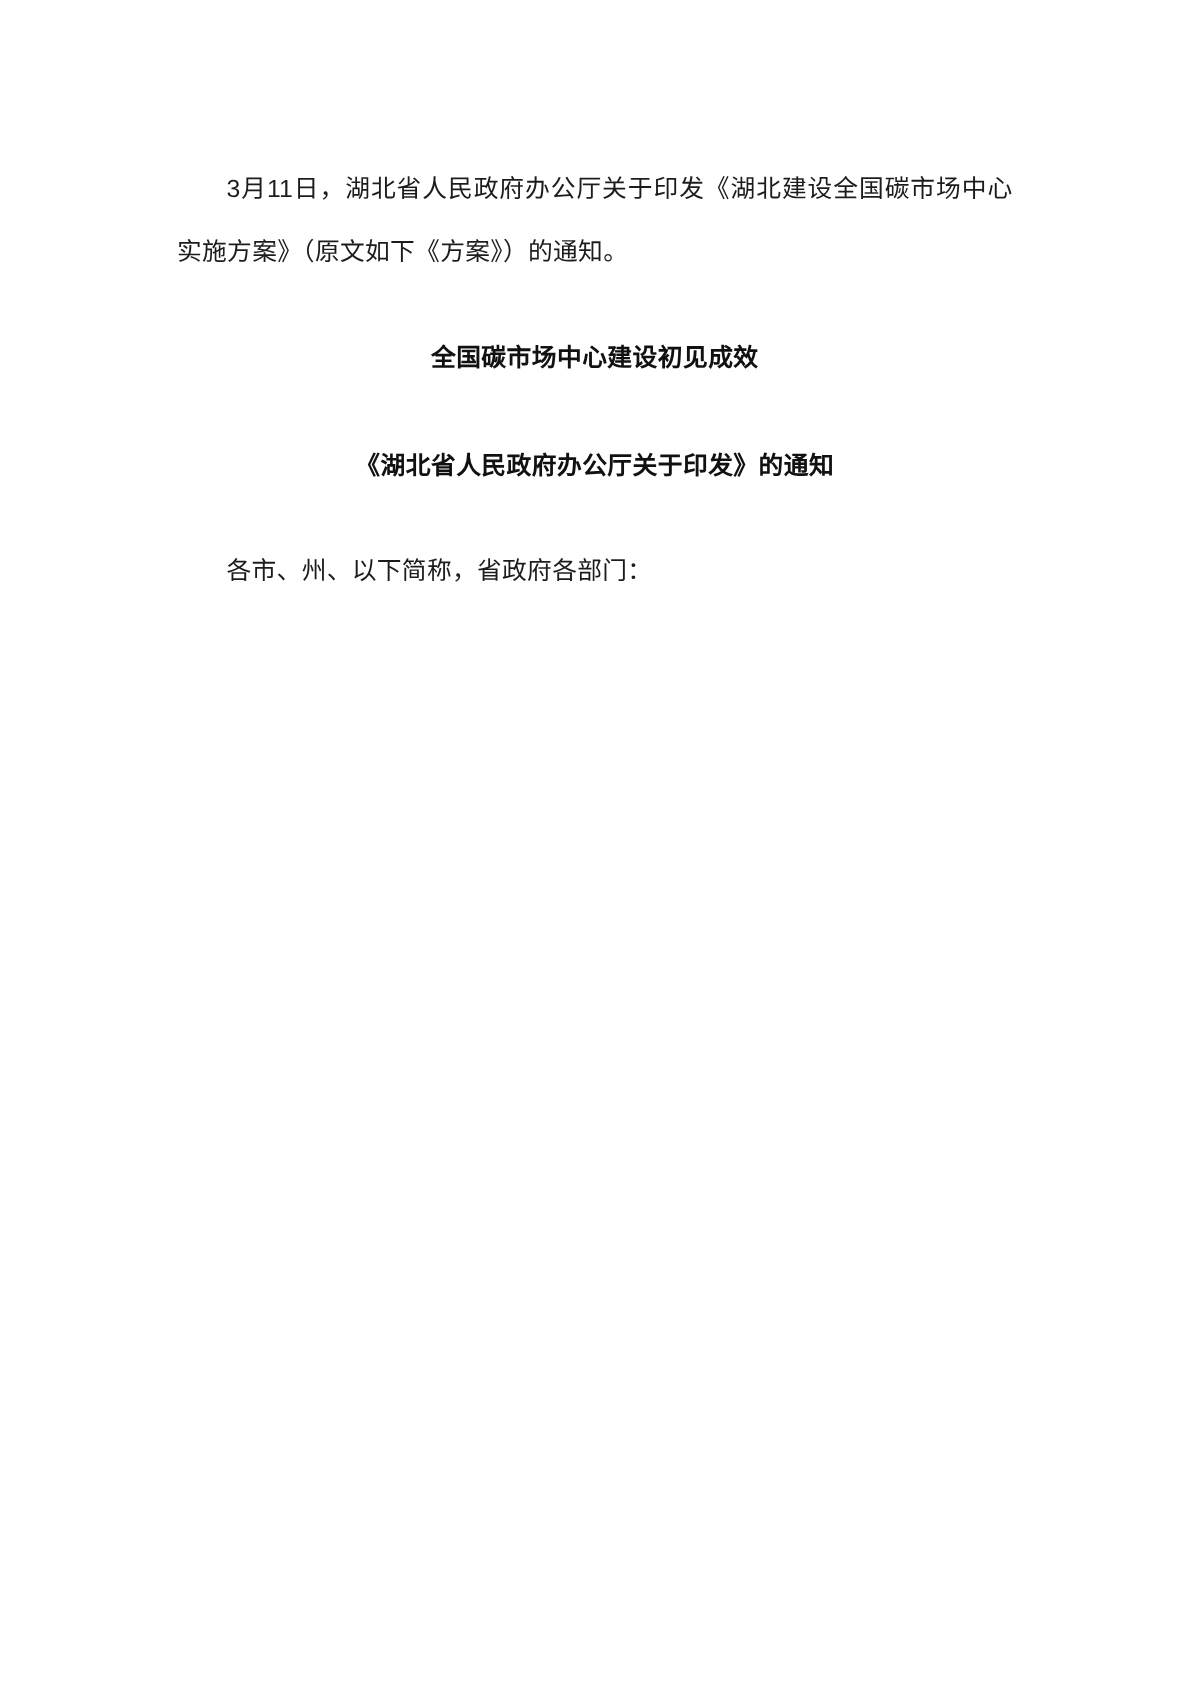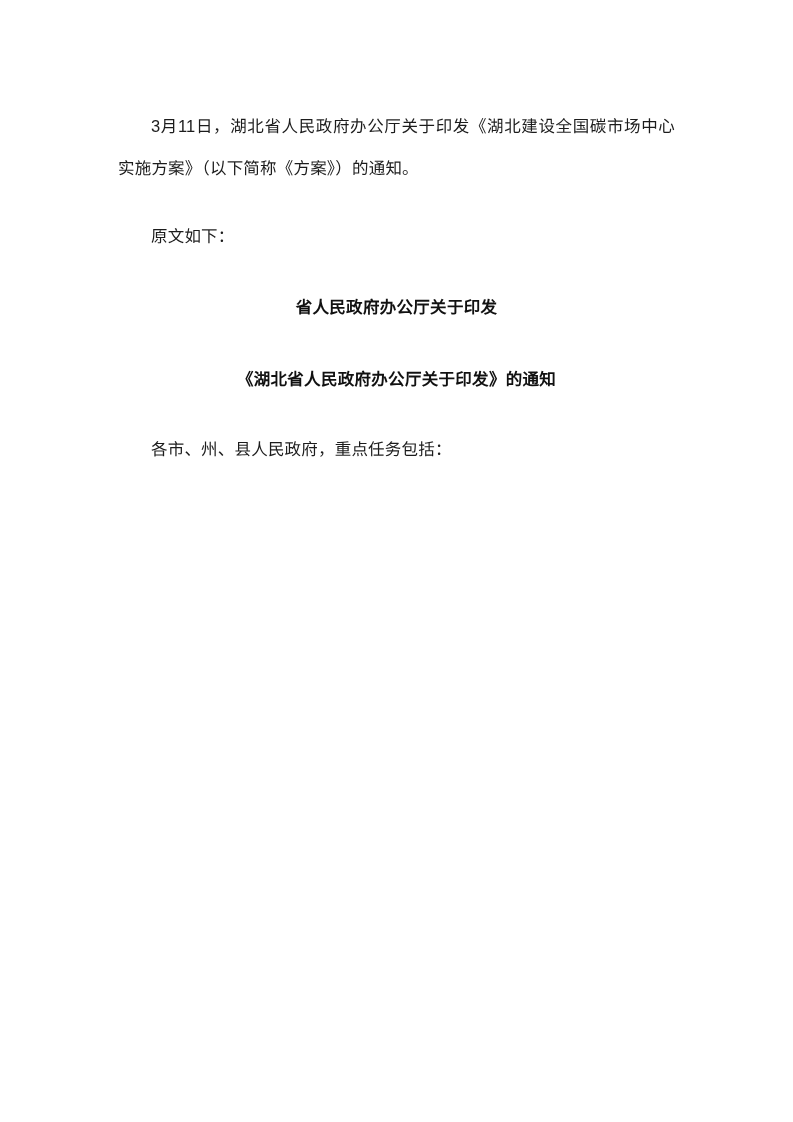--- a/index.html
+++ b/index.html
@@ -78,26 +78,25 @@
     letter-spacing: 0.2px;
     color: #1c1c1c;
   }
 </style>
 </head>
 <body>
 
 <div class="page">
   <div class="doc-body">
 
-    <p class="para">3月11日，湖北省人民政府办公厅关于印发《湖北建设全国碳市场中心实施方案》（以下简称《方案》）的通知。</p>
+    <p class="para">3月11日，湖北省人民政府办公厅关于印发《湖北建设全国碳市场中心实施方案》（原文如下《方案》）的通知。</p>
 
 
 
-    <p class="lead-in">原文如下：</p>
 
-    <h1 class="doc-heading">省人民政府办公厅关于印发</h1>
+    <h1 class="doc-heading">全国碳市场中心建设初见成效</h1>
 
     <h2 class="doc-heading">《湖北省人民政府办公厅关于印发》的通知</h2>
 
-    <p class="addressee">各市、州、县人民政府，重点任务包括：</p>
+    <p class="addressee">各市、州、以下简称，省政府各部门：</p>
 
   </div>
 </div>
 
 </body></html>

